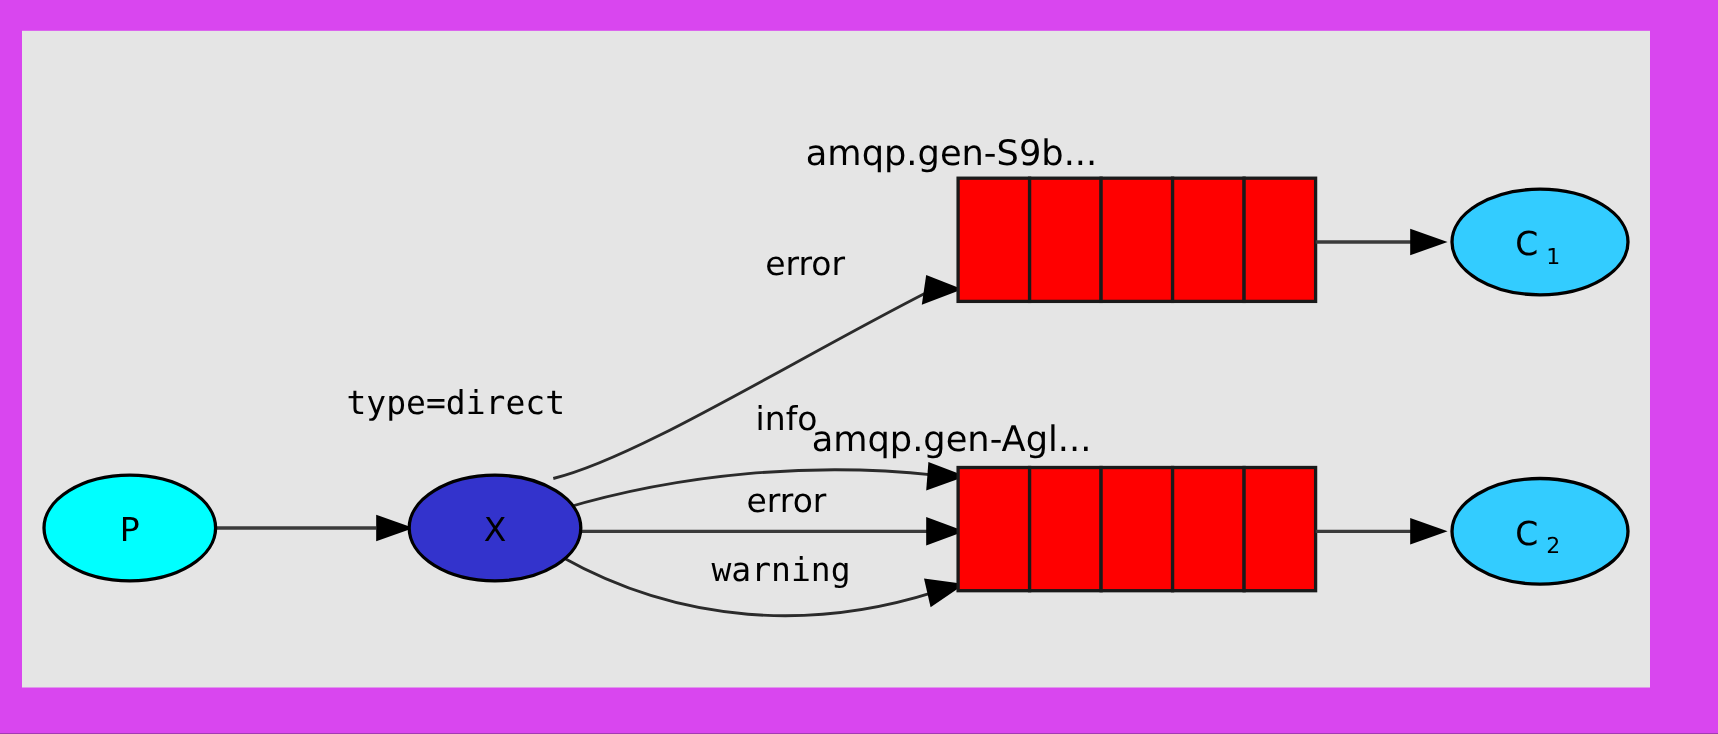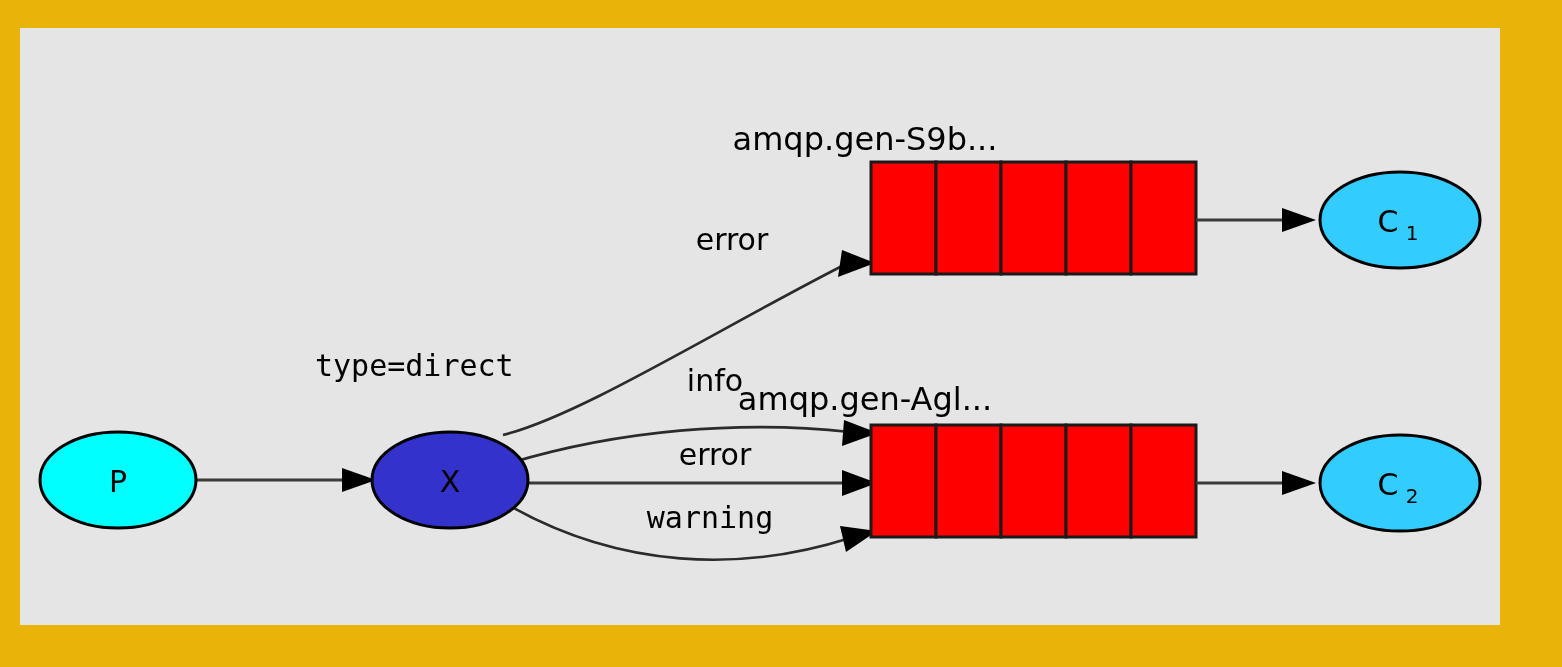--- a/index.html
+++ b/index.html
@@ -10,21 +10,21 @@
   body {
     width: 1562px;
     height: 667px;
     overflow: hidden;
     font-family: "DejaVu Sans", sans-serif;
   }
   #stage {
     position: relative;
     width: 1562px;
     height: 667px;
-    background: #eab308;
+    background: #d946ef;
   }
   #diagram-canvas {
     position: absolute;
     left: 20px;
     top: 28px;
     width: 1480px;
     height: 597px;
     background: #e5e5e5;
   }
   svg.diagram {

